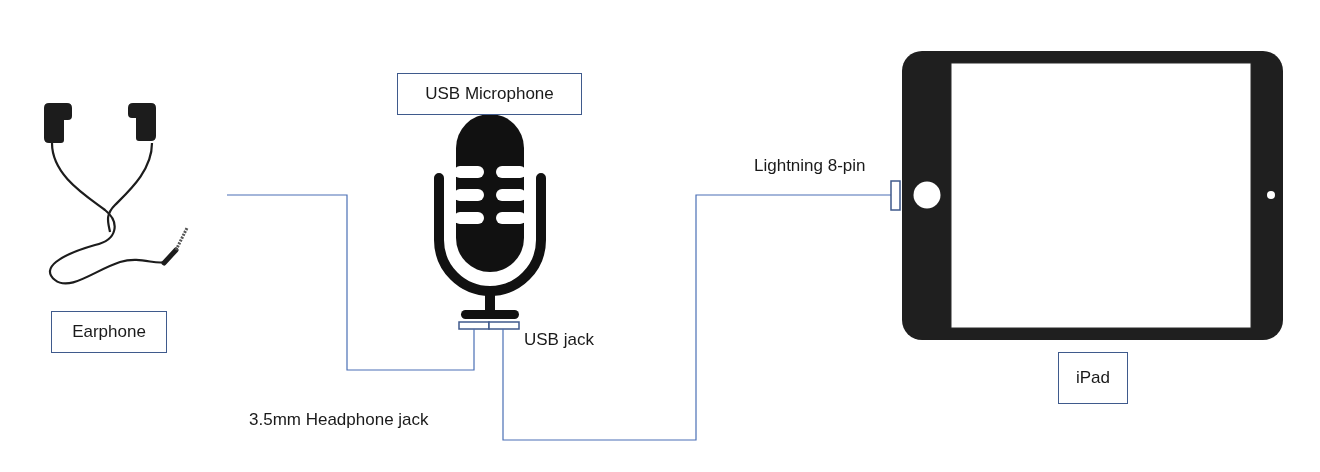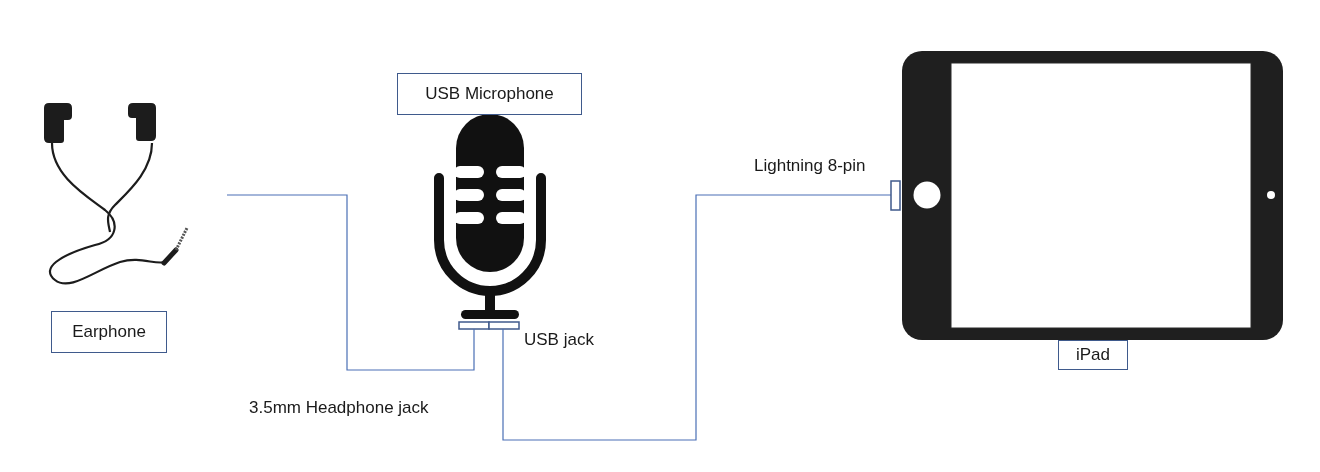--- a/index.html
+++ b/index.html
@@ -64,19 +64,19 @@
     <circle cx="1271" cy="195" r="4" fill="#ffffff"></circle>
   </g>
 
   <rect x="891" y="181" width="9" height="29" fill="#fff" stroke="#3f5a8c" stroke-width="1.5"></rect>
 </svg>
 
 <div class="label-box" style="left:51px; top:311px; width:116px; height:42px;">Earphone</div>
 
 <div class="label-box" style="left:397px; top:73px; width:185px; height:42px;">USB Microphone</div>
 
-<div class="label-box" style="left:1058px; top:340px; width:70px; height:30px;">iPad</div>
+<div class="label-box" style="left:1058px; top:352px; width:70px; height:52px;">iPad</div>
 
-<div class="free-text" style="left:249px; top:398px;">3.5mm Headphone jack</div>
+<div class="free-text" style="left:249px; top:410px;">3.5mm Headphone jack</div>
 
 <div class="free-text" style="left:524px; top:330px;">USB jack</div>
 
 <div class="free-text" style="left:754px; top:156px;text-align:right;">Lightning 8-pin</div>
 
 </body></html>

